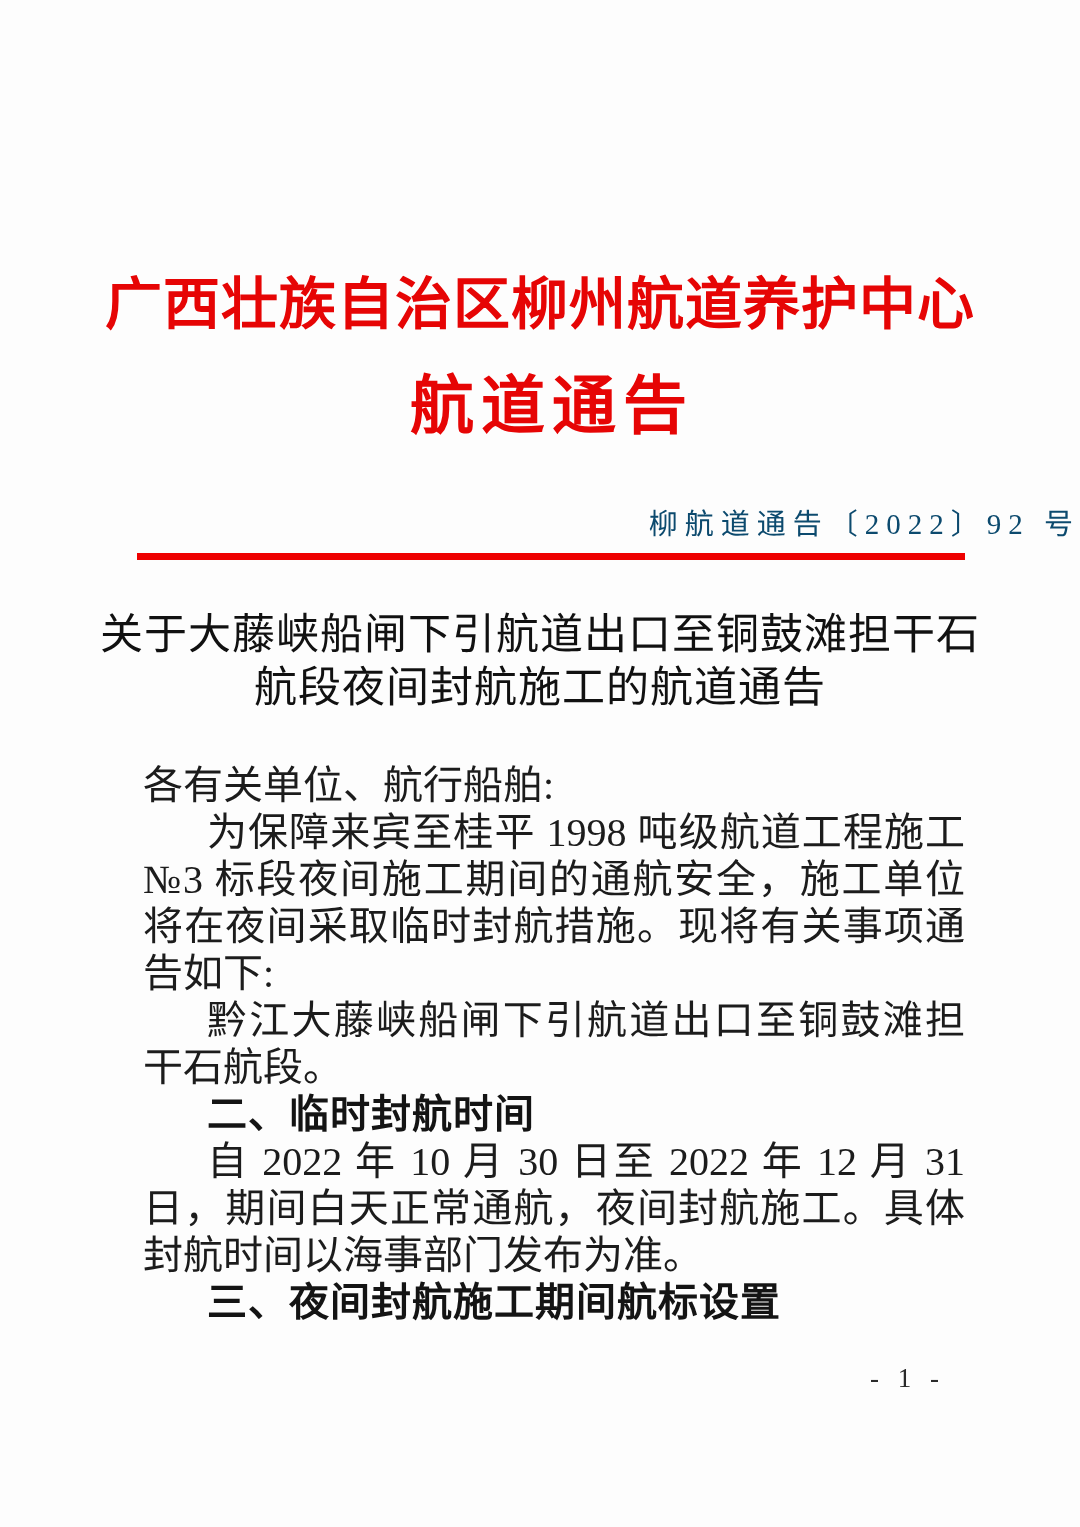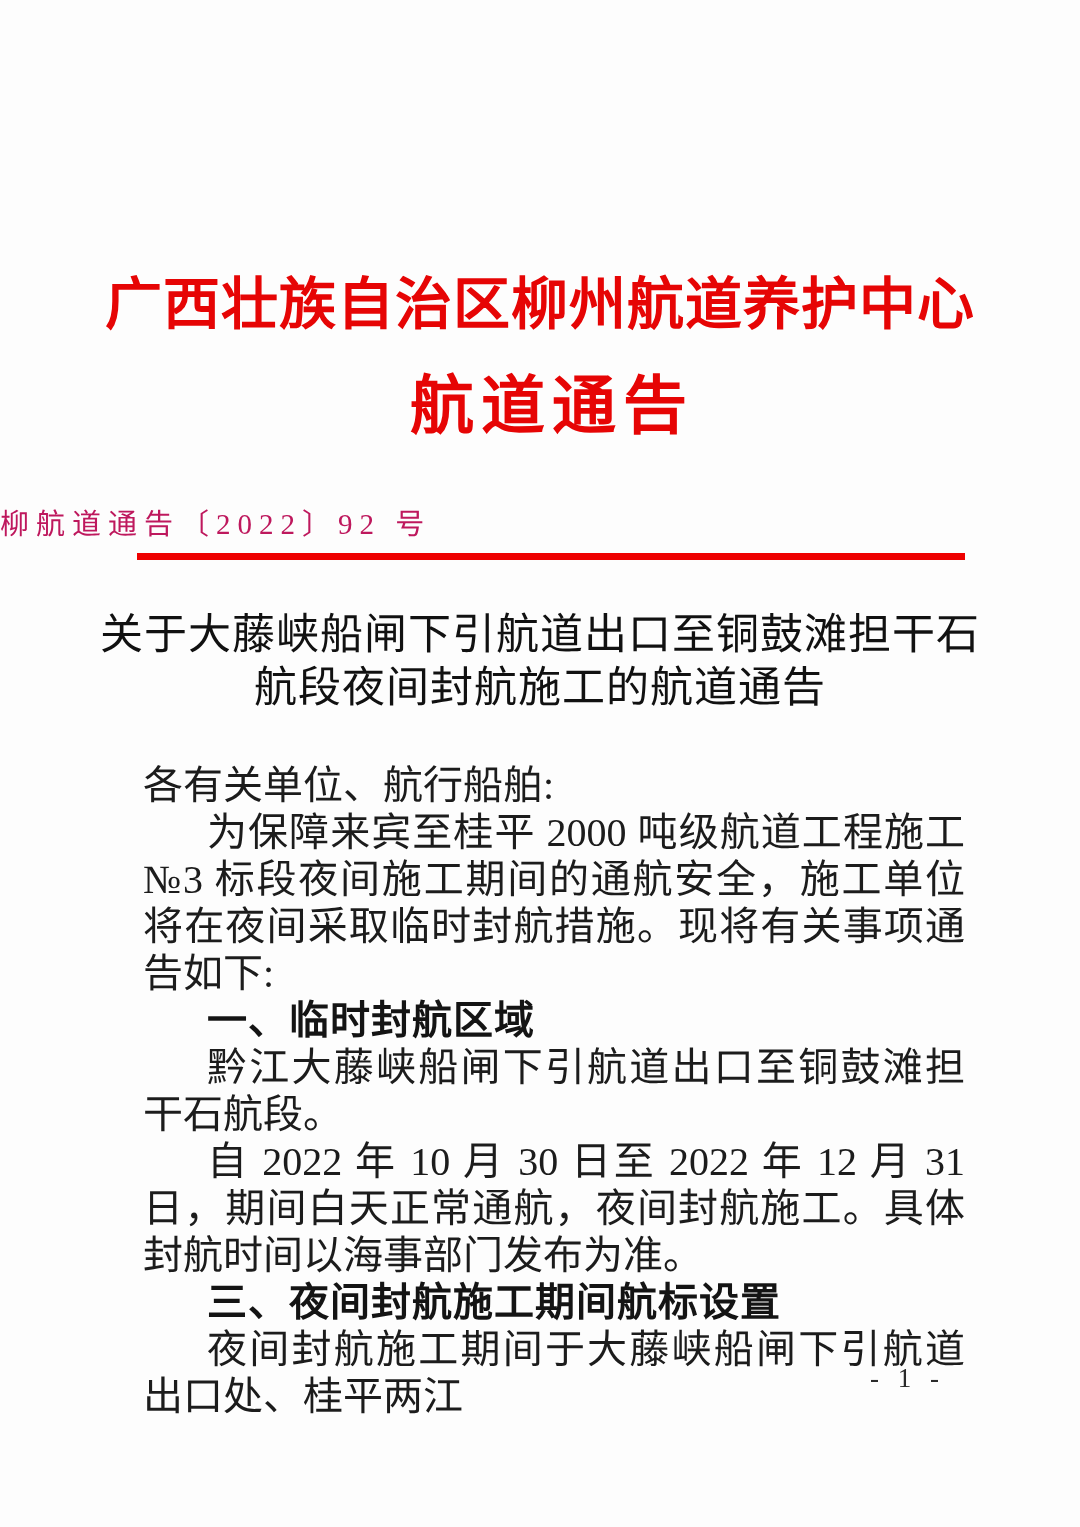--- a/index.html
+++ b/index.html
@@ -41,25 +41,25 @@
     font-weight: 900;
     color: var(--accent, #e60505);
     letter-spacing: 7px;
     padding-left: 12px;
   }
   .doc-number {
     position: absolute;
     top: 508px;
     left: 0;
     width: 100%;
-    text-align: left;
+    text-align: right;
     font-size: 29px;
     line-height: 1.15;
     letter-spacing: 7px;
-    color: #be185d;
+    color: #0c4a6e;
   }
   .red-rule {
     position: absolute;
     top: 553px;
     left: 137px;
     width: 828px;
     height: 7px;
     background: var(--rule, #ee0000);
   }
   .subject-title {
@@ -120,30 +120,29 @@
   <div class="doc-number">柳航道通告〔2022〕92 号</div>
 
   <div class="red-rule"></div>
 
   <div class="subject-title">关于大藤峡船闸下引航道出口至铜鼓滩担干石航段夜间封航施工的航道通告</div>
 
   <div class="body-text">
 
     <p>各有关单位、航行船舶:</p>
 
-    <p class="para-indent">为保障来宾至桂平 2000 吨级航道工程施工№3 标段夜间施工期间的通航安全，施工单位将在夜间采取临时封航措施。现将有关事项通告如下:</p>
+    <p class="para-indent">为保障来宾至桂平 1998 吨级航道工程施工№3 标段夜间施工期间的通航安全，施工单位将在夜间采取临时封航措施。现将有关事项通告如下:</p>
 
-    <p class="section-heading">一、临时封航区域</p>
 
     <p class="para-indent">黔江大藤峡船闸下引航道出口至铜鼓滩担干石航段。</p>
 
+    <p class="section-heading">二、临时封航时间</p>
 
     <p class="para-indent">自 2022 年 10 月 30 日至 2022 年 12 月 31 日，期间白天正常通航，夜间封航施工。具体封航时间以海事部门发布为准。</p>
 
     <p class="section-heading">三、夜间封航施工期间航标设置</p>
 
-    <p class="para-indent">夜间封航施工期间于大藤峡船闸下引航道出口处、桂平两江</p>
 
   </div>
 
   <div class="page-number">- 1 -</div>
 
 </div>
 
 </body></html>

